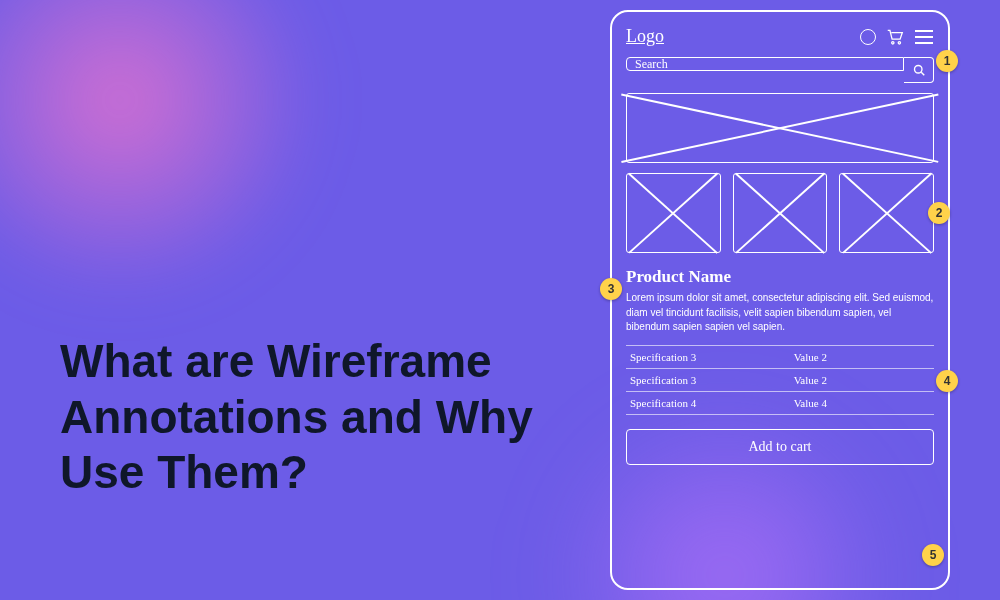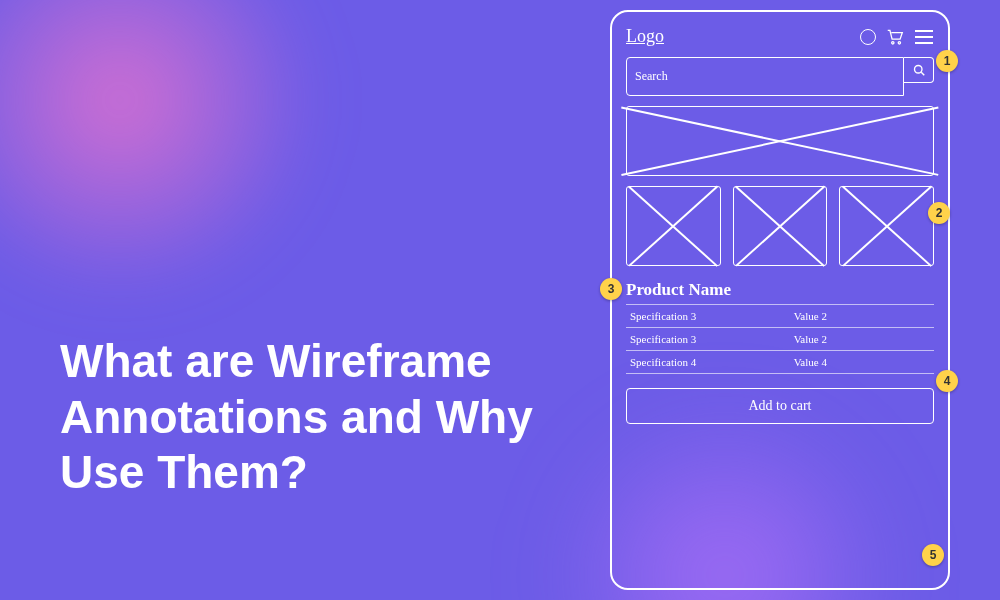--- a/index.html
+++ b/index.html
@@ -7,31 +7,31 @@
   width: 1000px; height: 600px; overflow: hidden;
   background: #6c5ce7; position: relative;
   font-family: -apple-system, BlinkMacSystemFont, 'Segoe UI', sans-serif;
 }
 .blob1 { position: absolute; width: 400px; height: 400px; border-radius: 50%;
   background: radial-gradient(circle, rgba(255,120,200,0.7) 0%, rgba(255,120,200,0) 70%);
   top: -100px; left: -80px; filter: blur(30px); }
 .blob2 { position: absolute; width: 350px; height: 350px; border-radius: 50%;
   background: radial-gradient(circle, rgba(200,120,255,0.6) 0%, rgba(200,120,255,0) 70%);
   bottom: -150px; right: 100px; filter: blur(40px); }
-.headline { position: absolute; left: 60px; bottom: 100px; color: #ffffff;
+.headline { position: absolute; left: 60px; bottom: 100px; color: #0f172a;
   font-size: 46px; font-weight: 700; line-height: 1.2; max-width: 480px; }
 .phone { position: absolute; right: 50px; top: 10px; width: 340px; height: 580px;
   border: 2px solid #fff; border-radius: 18px; padding: 14px; color: #fff; }
 .topbar { display: flex; align-items: center; justify-content: space-between; margin-bottom: 10px; text-align: center; }
 .logo { font-family: 'Comic Sans MS', cursive; font-size: 18px; text-decoration: underline; }
 .topicons { display: flex; align-items: center; gap: 10px; }
 .circ-icon { width: 16px; height: 16px; border: 1.5px solid #fff; border-radius: 50%; }
 .cart-icon svg, .menu-icon svg { display: block; }
 .searchrow { position: relative; display: flex; gap: 0; margin-bottom: 10px; }
-.searchbox { flex: 1; border: 1.5px solid #fff; border-radius: 4px 0 0 4px; height: 39px;
+.searchbox { flex: 1; border: 1.5px solid #fff; border-radius: 4px 0 0 4px; height: 14px;
   display: flex; align-items: center; padding: 0 8px; font-family: 'Comic Sans MS', cursive; font-size: 12px; }
 .searchbtn { width: 30px; height: 26px; border: 1.5px solid #fff; border-left: none;
   border-radius: 0 4px 4px 0; display: flex; align-items: center; justify-content: center; }
 .hero { height: 70px; margin-bottom: 10px; }
 .xbox { border: 1.5px solid #fff; border-radius: 3px; position: relative; }
 .xbox::before, .xbox::after { content: ''; position: absolute; background: #fff; height: 1.5px;
   width: 141%; top: 50%; left: 50%; transform-origin: center; }
 .xbox::before { transform: translate(-50%,-50%) rotate(15deg); }
 .xbox::after { transform: translate(-50%,-50%) rotate(-15deg); }
 .hero.xbox::before { width: 106%; transform: translate(-50%,-50%) rotate(12deg); }
@@ -113,20 +113,21 @@
   <div class="hero xbox"></div>
 
   <div class="thumbs">
     <div class="thumb xbox"></div>
     <div class="thumb xbox"></div>
     <div class="thumb xbox"></div>
   </div>
 
   <div class="prodarea">
     <div class="pname">Product Name</div>
+    <div class="desc">Lorem ipsum dolor sit amet, consectetur adipiscing elit. Sed euismod, diam vel tincidunt facilisis, velit sapien bibendum sapien, vel bibendum sapien sapien vel sapien.</div>
 
     <div class="specs">
       <div class="specrow">
         <div class="speck">Specification 3</div>
         <div class="specv">Value 2</div>
       </div>
       <div class="specrow">
         <div class="speck">Specification 3</div>
         <div class="specv">Value 2</div>
       </div>

